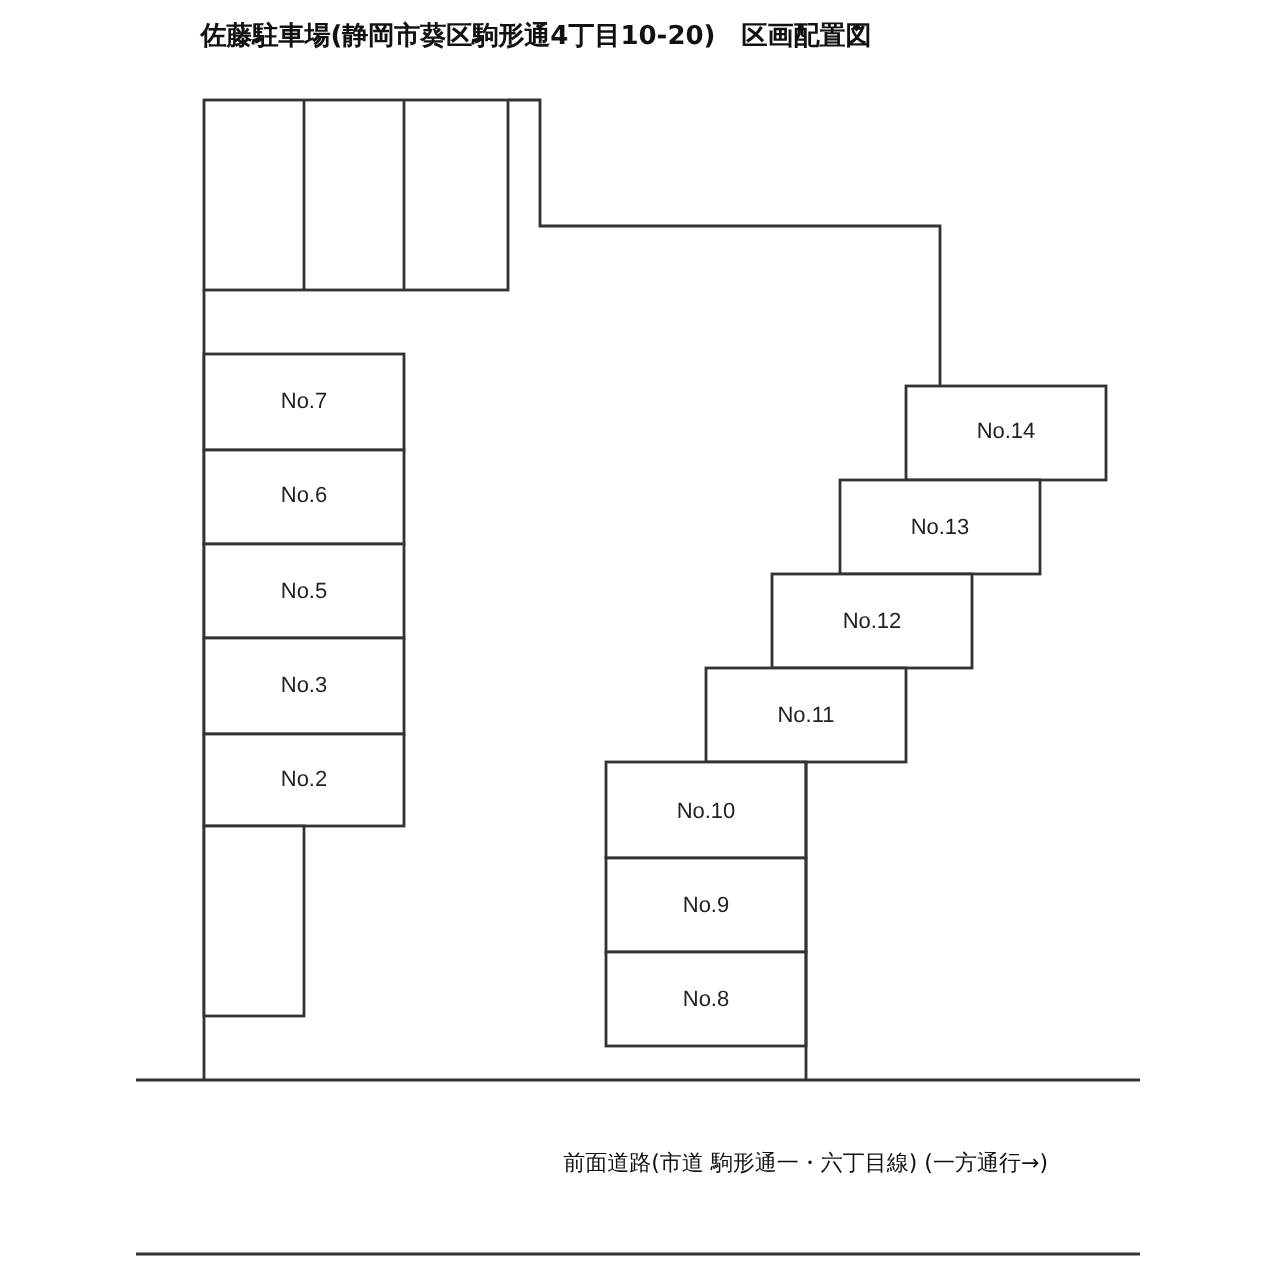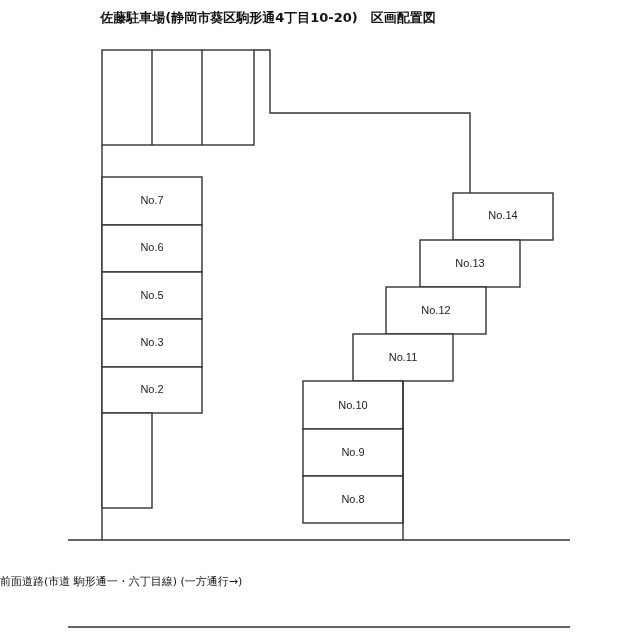--- a/index.html
+++ b/index.html
@@ -1,18 +1,18 @@
 <!DOCTYPE html>
 <html><head>
 <meta charset="utf-8">
 <style>
   html, body { margin:0; padding:0; background:#ffffff; }
   body { width:640px; height:640px; position:relative; overflow:hidden; font-family:"DejaVu Sans", sans-serif; }
   .title { position:absolute; left:0; width:536px; top:9px; text-align:center; font-size:13px; font-weight:bold; color:#111; letter-spacing:0; }
-  .road-label { position:absolute; left:0; width:524px; top:574px; text-align:left; font-size:11px; color:#111; }
+  .road-label { position:absolute; left:0; width:524px; top:574px; text-align:right; font-size:11px; color:#111; }
   svg { position:absolute; left:0; top:0; }
   .ln { stroke:#333; stroke-width:1.4; fill:none; }
   .slot { stroke:#333; stroke-width:1.4; fill:#fff; }
   .lbl { font-family:"Liberation Sans", sans-serif; font-size:11px; fill:#222; text-anchor:middle; dominant-baseline:middle; }
 </style>
 </head>
 <body>
 
 <div class="title">佐藤駐車場(静岡市葵区駒形通4丁目10-20)　区画配置図</div>
 

